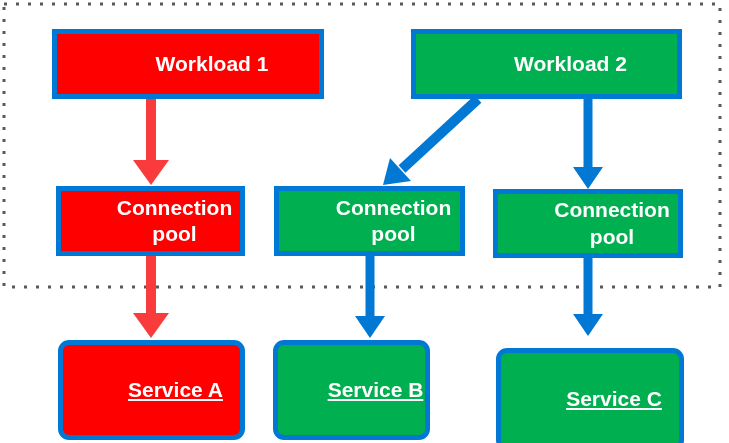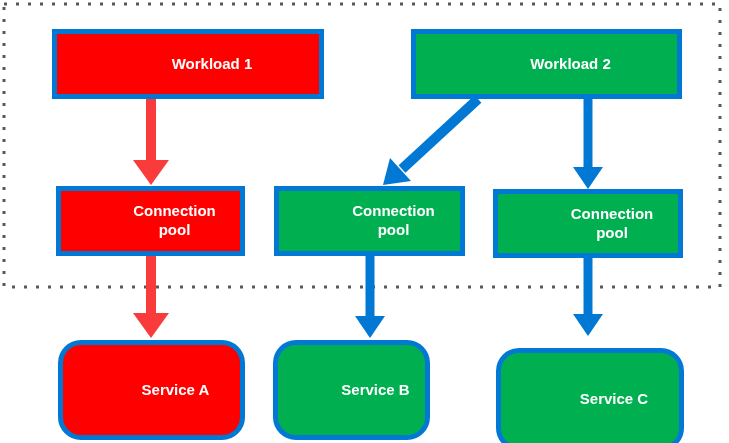--- a/index.html
+++ b/index.html
@@ -34,29 +34,29 @@
   .head-blue  { fill:   var(--arrow-blue, #0078d4); }
 
   .node {
     position: absolute;
     display: flex;
     align-items: center;
     justify-content: center;
     text-align: center;
     border: 5px solid var(--blue, #0078d4);
     color: var(--text, #ffffff);
-    font-size: 15px;
+    font-size: 21px;
     font-weight: bold;
     line-height: 1.25;
     white-space: pre-line;
     padding-left: 48px;
   }
   .fill-red   { background: var(--red, #ff0000); }
   .fill-green { background: var(--green, #00b050); }
-  .rounded    { border-radius: 23px; }
+  .rounded    { border-radius: 11px; text-decoration: underline; }
 </style>
 </head>
 <body>
 
 <div class="canvas">
 
   <svg class="overlay" viewBox="0 0 729 443" aria-hidden="true">
 
     <rect class="dotted-rect" x="4" y="4" width="716" height="283"></rect>
 

